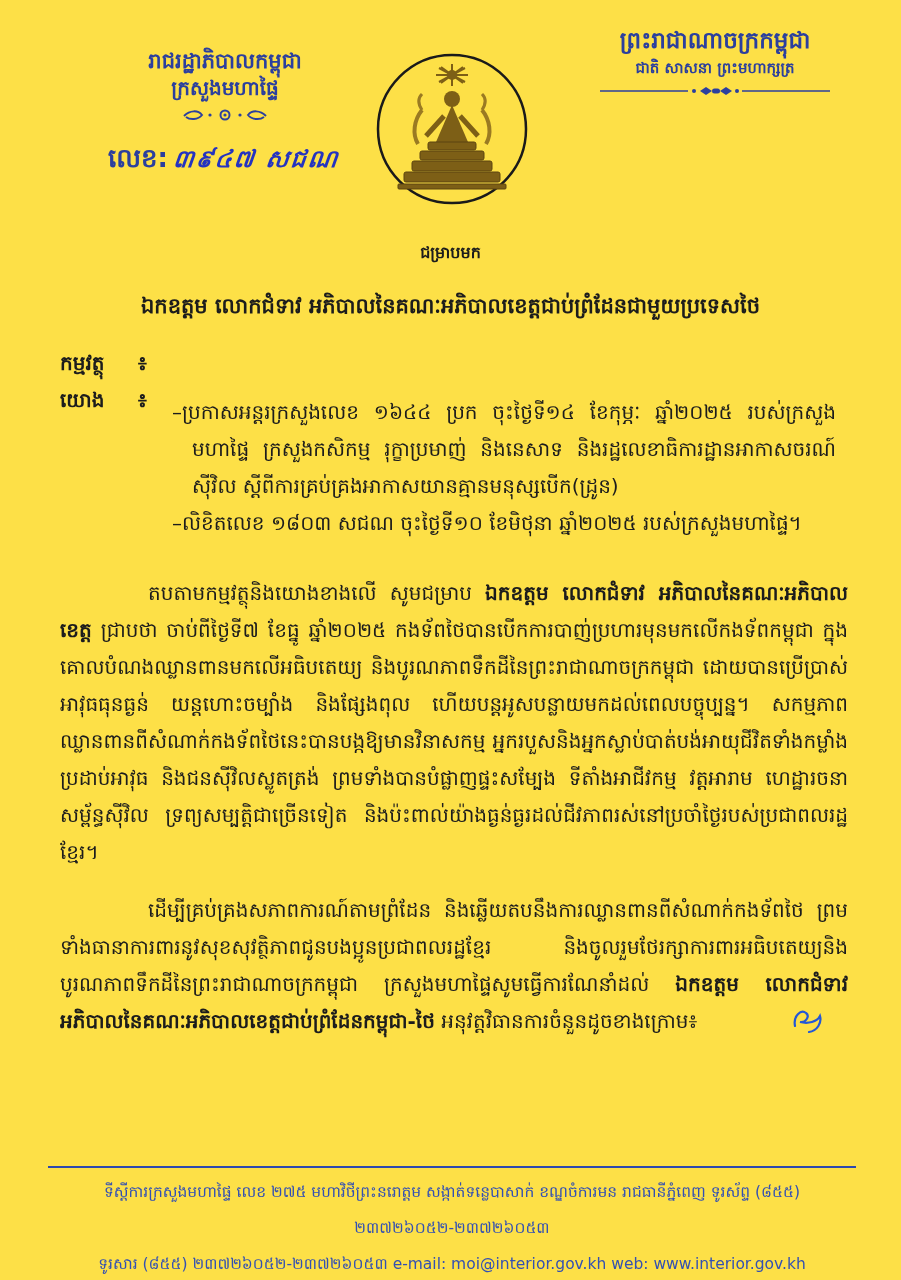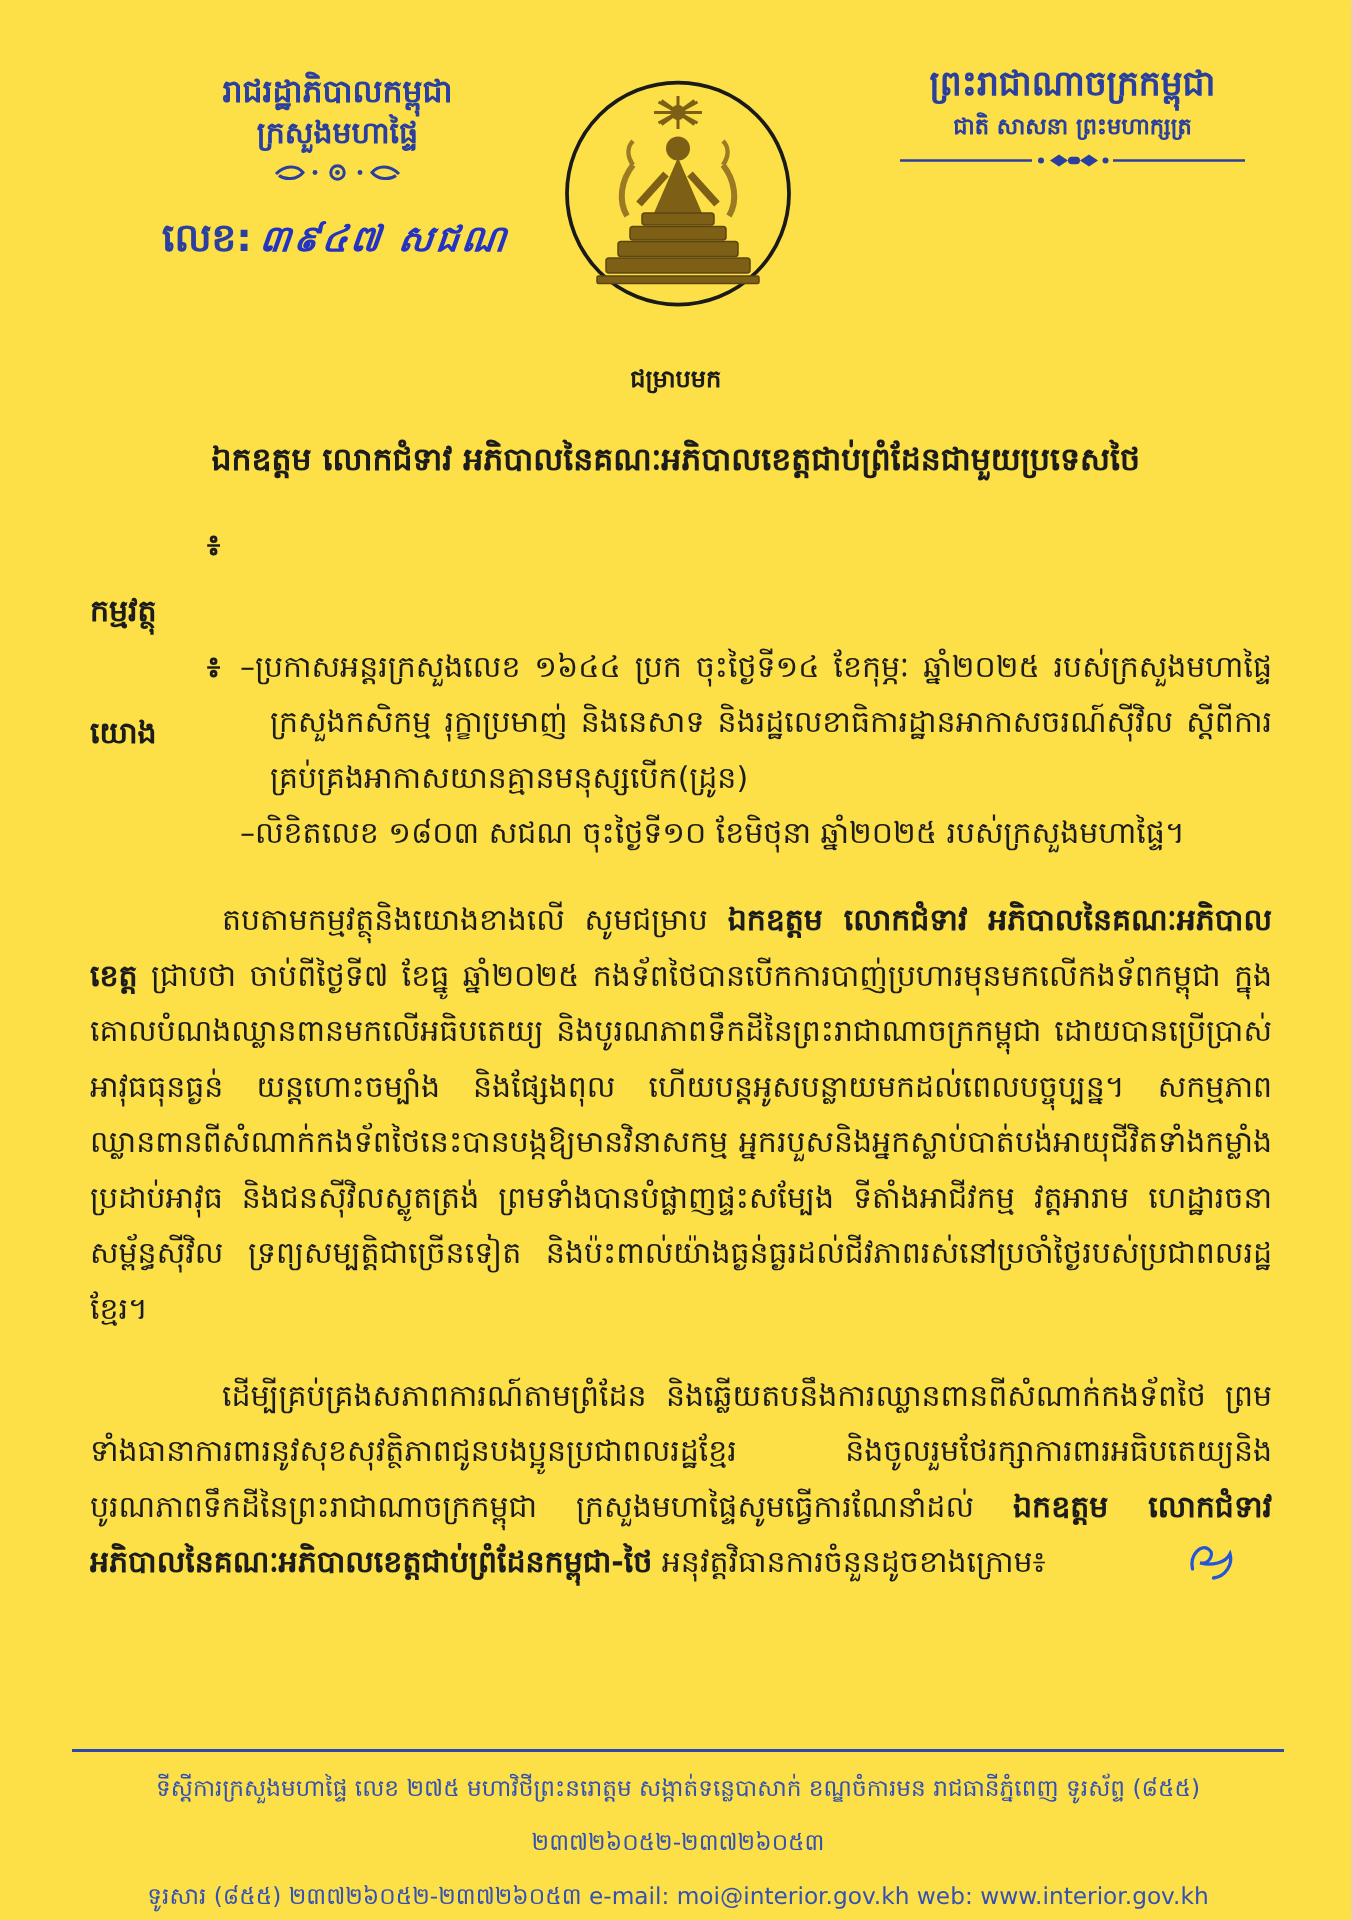--- a/index.html
+++ b/index.html
@@ -28,34 +28,34 @@
   .doc-number .lbl{color:#2b3f9e;font-size:26px;font-weight:bold;}
   .doc-number .val{
     color:#2433c0;font-size:24px;font-style:italic;font-weight:bold;
     letter-spacing:2px;transform:skewX(-6deg);display:inline-block;
   }
   .emblem{position:absolute;left:372px;top:50px;}
   .hdr-right{
     position:absolute;left:555px;top:26px;width:320px;
     text-align:center;color:#2b3f9e;
   }
-  .hdr-right .l1{font-size:23px;font-weight:bold;line-height:1.3;margin-top:16px;}
+  .hdr-right .l1{font-size:23px;font-weight:bold;line-height:1.3;}
   .hdr-right .l2{font-size:15px;font-weight:bold;line-height:1.6;}
   .hdr-right .divider{margin-top:2px;}
   
   .title-block{position:absolute;top:242px;left:0;width:100%;text-align:center;}
   .salutation{font-size:16px;font-weight:bold;}
   .addressee{font-size:21px;font-weight:bold;margin-top:26px;}
   
   .content{position:absolute;left:60px;top:345px;width:788px;font-size:20px;line-height:37px;}
   .row{display:flex;align-items:flex-start;}
-  .row .lbl{width:78px;font-weight:bold;flex:none;margin-top:44px;}
+  .row .lbl{width:78px;font-weight:bold;flex:none;}
   .row .colon{width:22px;flex:none;font-weight:bold;}
   .row .txt{flex:1;text-align:justify;}
-  .refs{margin:0;padding:0;list-style:none;}
+  .refs{margin:12px;padding:0;list-style:none;}
   .refs li{padding-left:20px;text-indent:-20px;text-align:justify;}
   .para{margin-top:21px;text-align:justify;text-indent:88px;}
   .para .b{font-weight:bold;}
   .paraph{display:inline-block;vertical-align:-6px;margin-left:4px;}
   
   .footer{
     position:absolute;left:48px;top:1166px;width:808px;
     border-top:2px solid #2d49ae;
     color:#3350b3;text-align:center;
     font-size:15.5px;line-height:36px;

